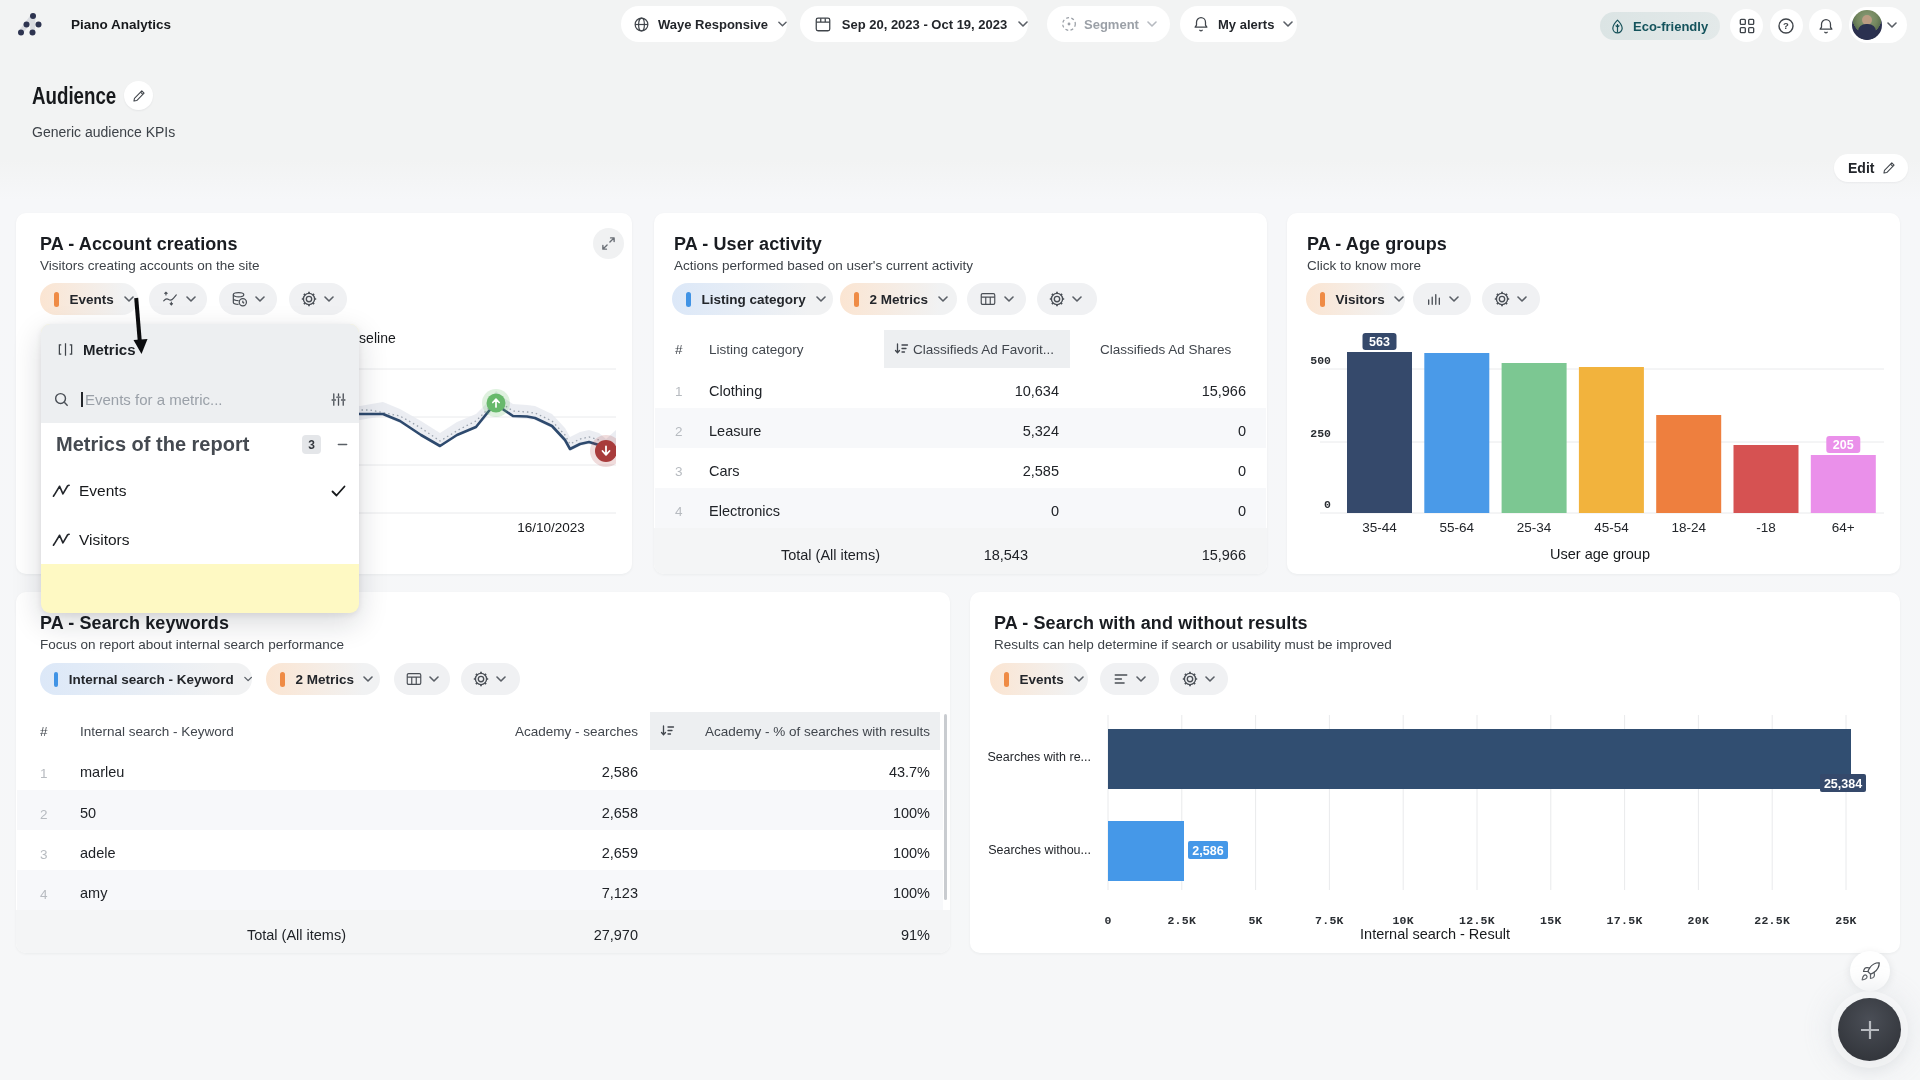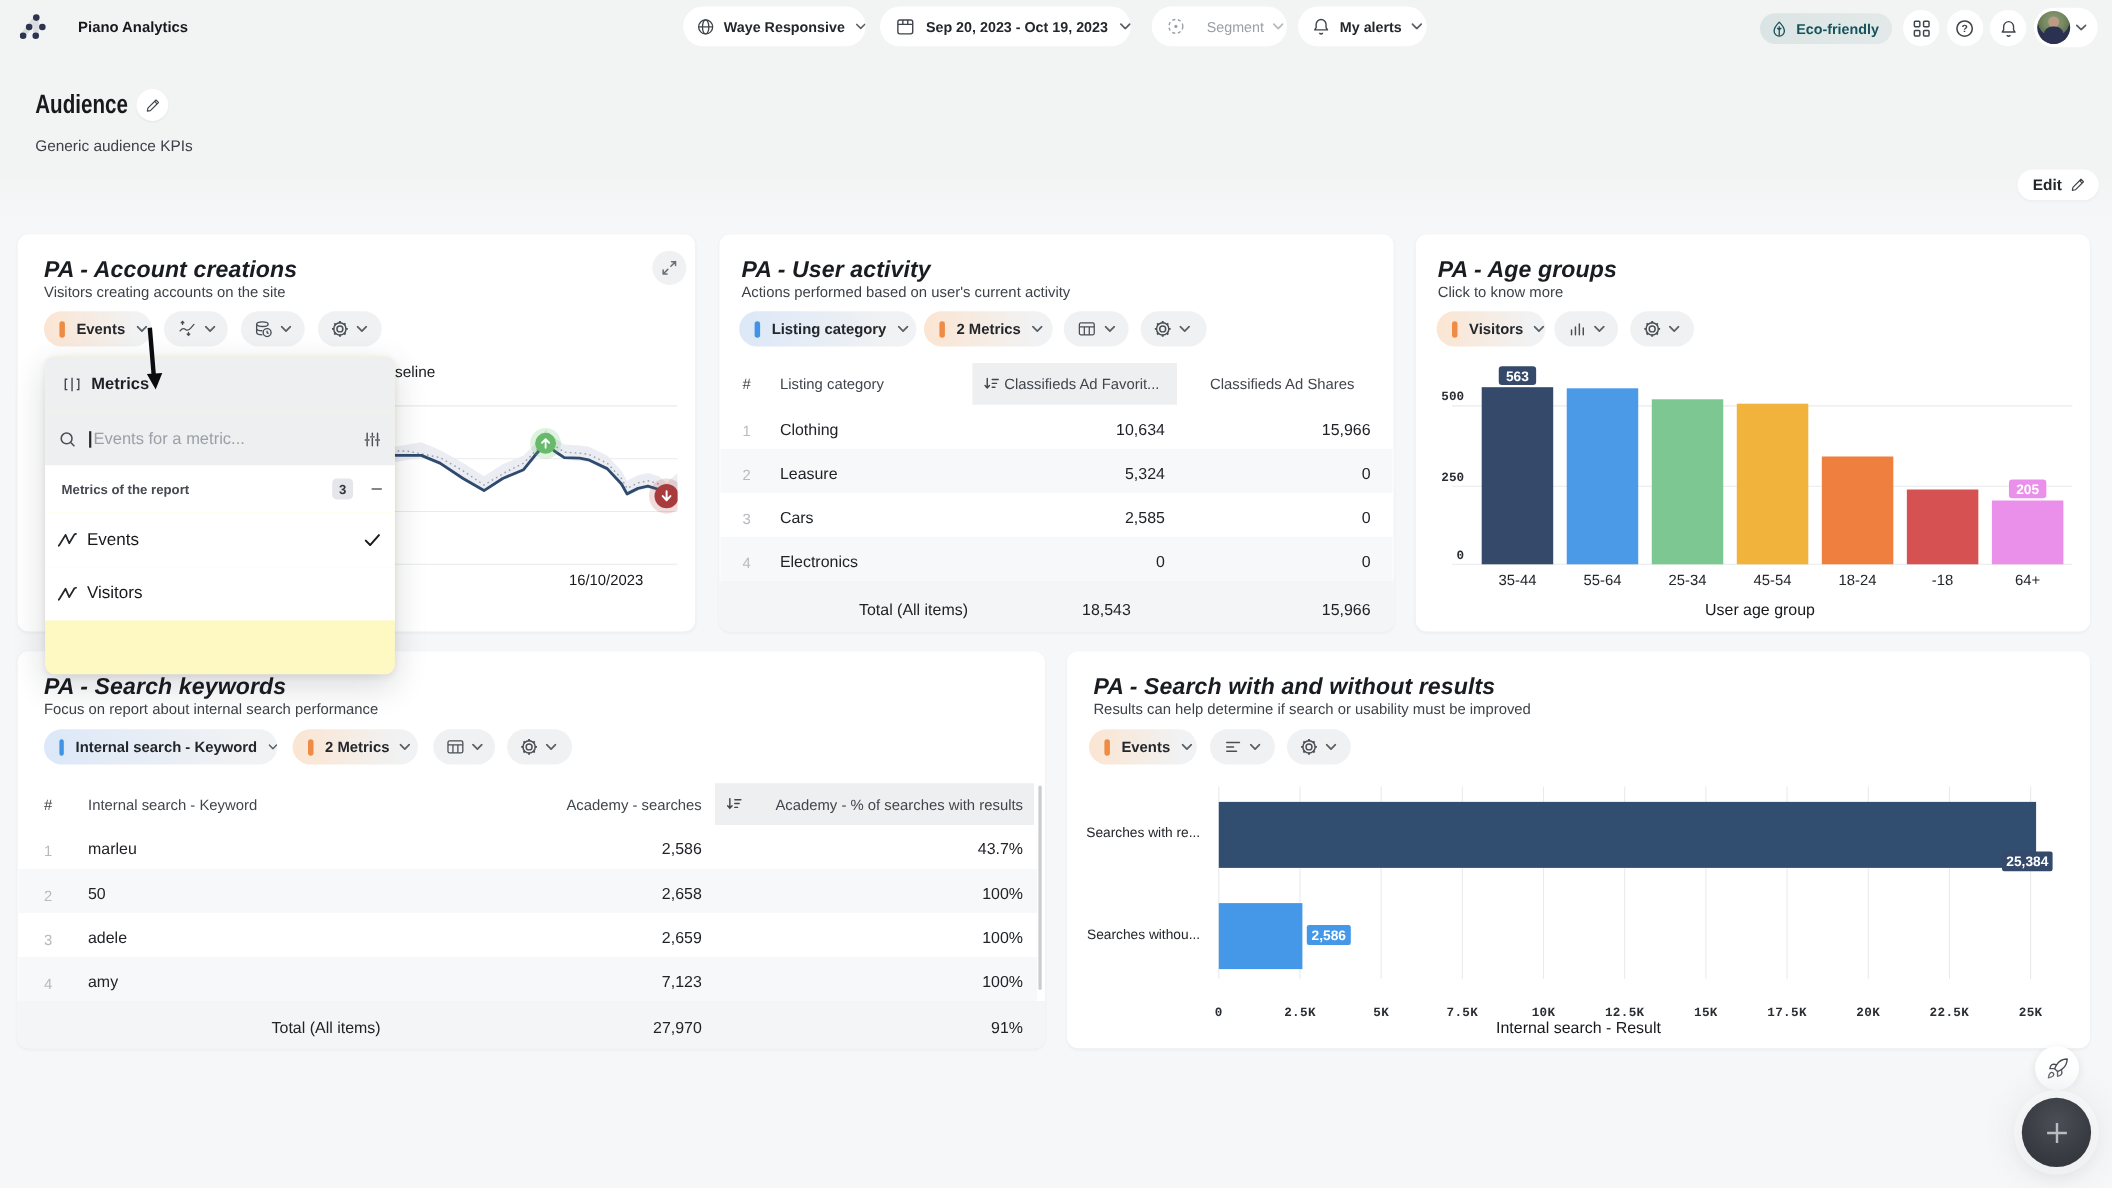--- a/index.html
+++ b/index.html
@@ -1,20 +1,20 @@
 <!DOCTYPE html>
 <html><head>
 <meta charset="utf-8">
 <style>
 * { margin:0; padding:0; box-sizing:border-box; }
 html,body { width:1920px; height:1080px; overflow:hidden; }
 body { font-family:"Liberation Sans", sans-serif; background:linear-gradient(180deg,#f2f3f3 0%,#f2f3f3 160px,#f6f7f9 200px,#f6f7f8 100%); color:#1b1e23; }
 .abs { position:absolute; white-space:nowrap; }
 .card { position:absolute; background:#fff; border-radius:10px; box-shadow:0 1px 3px rgba(25,30,40,.05); }
-.ctitle { font-size:21px; font-weight:700; color:#191c21; letter-spacing:.1px;font-style:italic; }
+.ctitle { font-size:18px; font-weight:700; color:#191c21; letter-spacing:.1px; }
 .csub { font-size:13.5px; color:#3d4248; }
 .pill { position:absolute; height:32px; border-radius:16px; background:#f0f1f3; display:flex; align-items:center; white-space:nowrap; }
 .wpill { position:absolute; height:36px; border-radius:18px; background:#fff; display:flex; align-items:center; font-size:13px; font-weight:700; color:#23262b; white-space:nowrap; }
 .ptext { font-size:13.5px; font-weight:700; color:#23262b; }
 .mbar { width:4.5px; height:15px; border-radius:2.5px; }
 .num { font-size:14.5px; color:#202328; }
 .rownum { font-size:13.5px; color:#b7bbc0; }
 .hdr { font-size:13.5px; color:#41464d; }
 </style>
 </head>
@@ -51,21 +51,21 @@
   <span style="margin-left:8px;">Sep 20, 2023 - Oct 19, 2023</span>
   <svg style="margin-left:9px;" width="10" height="6" viewBox="0 0 10 6">
         <path d="M1 1l4 4 4-4" fill="none" stroke="#5a5f66" stroke-width="1.6" stroke-linecap="round" stroke-linejoin="round"></path>
       </svg>
 </div>
 <div class="wpill" style="left:1047px;top:6px;width:123px;padding-left:13px;color:#9ba0a7;">
   <svg width="18" height="18" viewBox="0 0 20 20" fill="none" stroke="#9ba0a7" stroke-width="1.4">
         <circle cx="10" cy="10" r="7" stroke-dasharray="3.2 2.6"></circle>
         <circle cx="10" cy="10" r="1.6" fill="#9ba0a7" stroke="none"></circle>
       </svg>
-  <span style="margin-left:19px;font-weight:400;">Segment</span>
+  <span style="margin-left:6px;font-weight:700;">Segment</span>
   <svg style="margin-left:8px;" width="10" height="6" viewBox="0 0 10 6">
         <path d="M1 1l4 4 4-4" fill="none" stroke="#b6bac0" stroke-width="1.6" stroke-linecap="round" stroke-linejoin="round"></path>
       </svg>
 </div>
 <div class="wpill" style="left:1180px;top:6px;width:117px;padding-left:12px;">
   <svg width="18" height="18" viewBox="0 0 20 20" fill="none" stroke="#3f444a" stroke-width="1.4">
         <path d="M10 3 a5 5 0 0 1 5 5 v3.2 l1.5 2.3 H3.5 L5 11.2 V8 a5 5 0 0 1 5-5z" stroke-linejoin="round"></path>
         <path d="M8.5 16.5 a1.5 1.2 0 0 0 3 0"></path>
       </svg>
   <span style="margin-left:8px;">My alerts</span>
@@ -212,21 +212,21 @@
           <path d="M4 2 V16 M9 2 V16 M14 2 V16" opacity="0"></path>
           <path d="M4 3 V8 M4 11 V15 M4 8 h0"></path>
           <path d="M2.2 9.5 H5.8"></path>
           <path d="M9 3 V5 M9 8 V15"></path>
           <path d="M7.2 6.5 H10.8"></path>
           <path d="M14 3 V8 M14 11 V15"></path>
           <path d="M12.2 9.5 H15.8"></path>
         </svg>
   </div>
   <div style="height:43px;background:#fff;display:flex;align-items:center;padding-left:15px;">
-    <span style="font-size:12px;font-weight:700;color:#454a51;">Metrics of the report</span>
+    <span style="font-size:20px;font-weight:700;color:#454a51;">Metrics of the report</span>
     <div style="position:absolute;right:38px;width:19px;height:19px;border-radius:4px;background:#e4e6e9;display:flex;align-items:center;justify-content:center;font-size:12px;font-weight:700;color:#33373d;">3</div>
     <svg style="position:absolute;right:11px;" width="11" height="11" viewBox="0 0 12 12">
           <path d="M1.5 6 H10.5" stroke="#5a5f66" stroke-width="1.6" stroke-linecap="round"></path>
         </svg>
   </div>
   <div style="height:50px;background:#fff;display:flex;align-items:center;padding-left:11px;">
     <svg width="19" height="16" viewBox="0 0 20 16" fill="none" stroke="#23262b" stroke-width="1.7" stroke-linecap="round" stroke-linejoin="round">
           <path d="M1.5 13.5 L2.5 12 L8 3 L11.5 11 L16.5 2.5 L18 2"></path>
         </svg>
     <span style="margin-left:8px;font-size:15.5px;color:#17191c;">Events</span>

